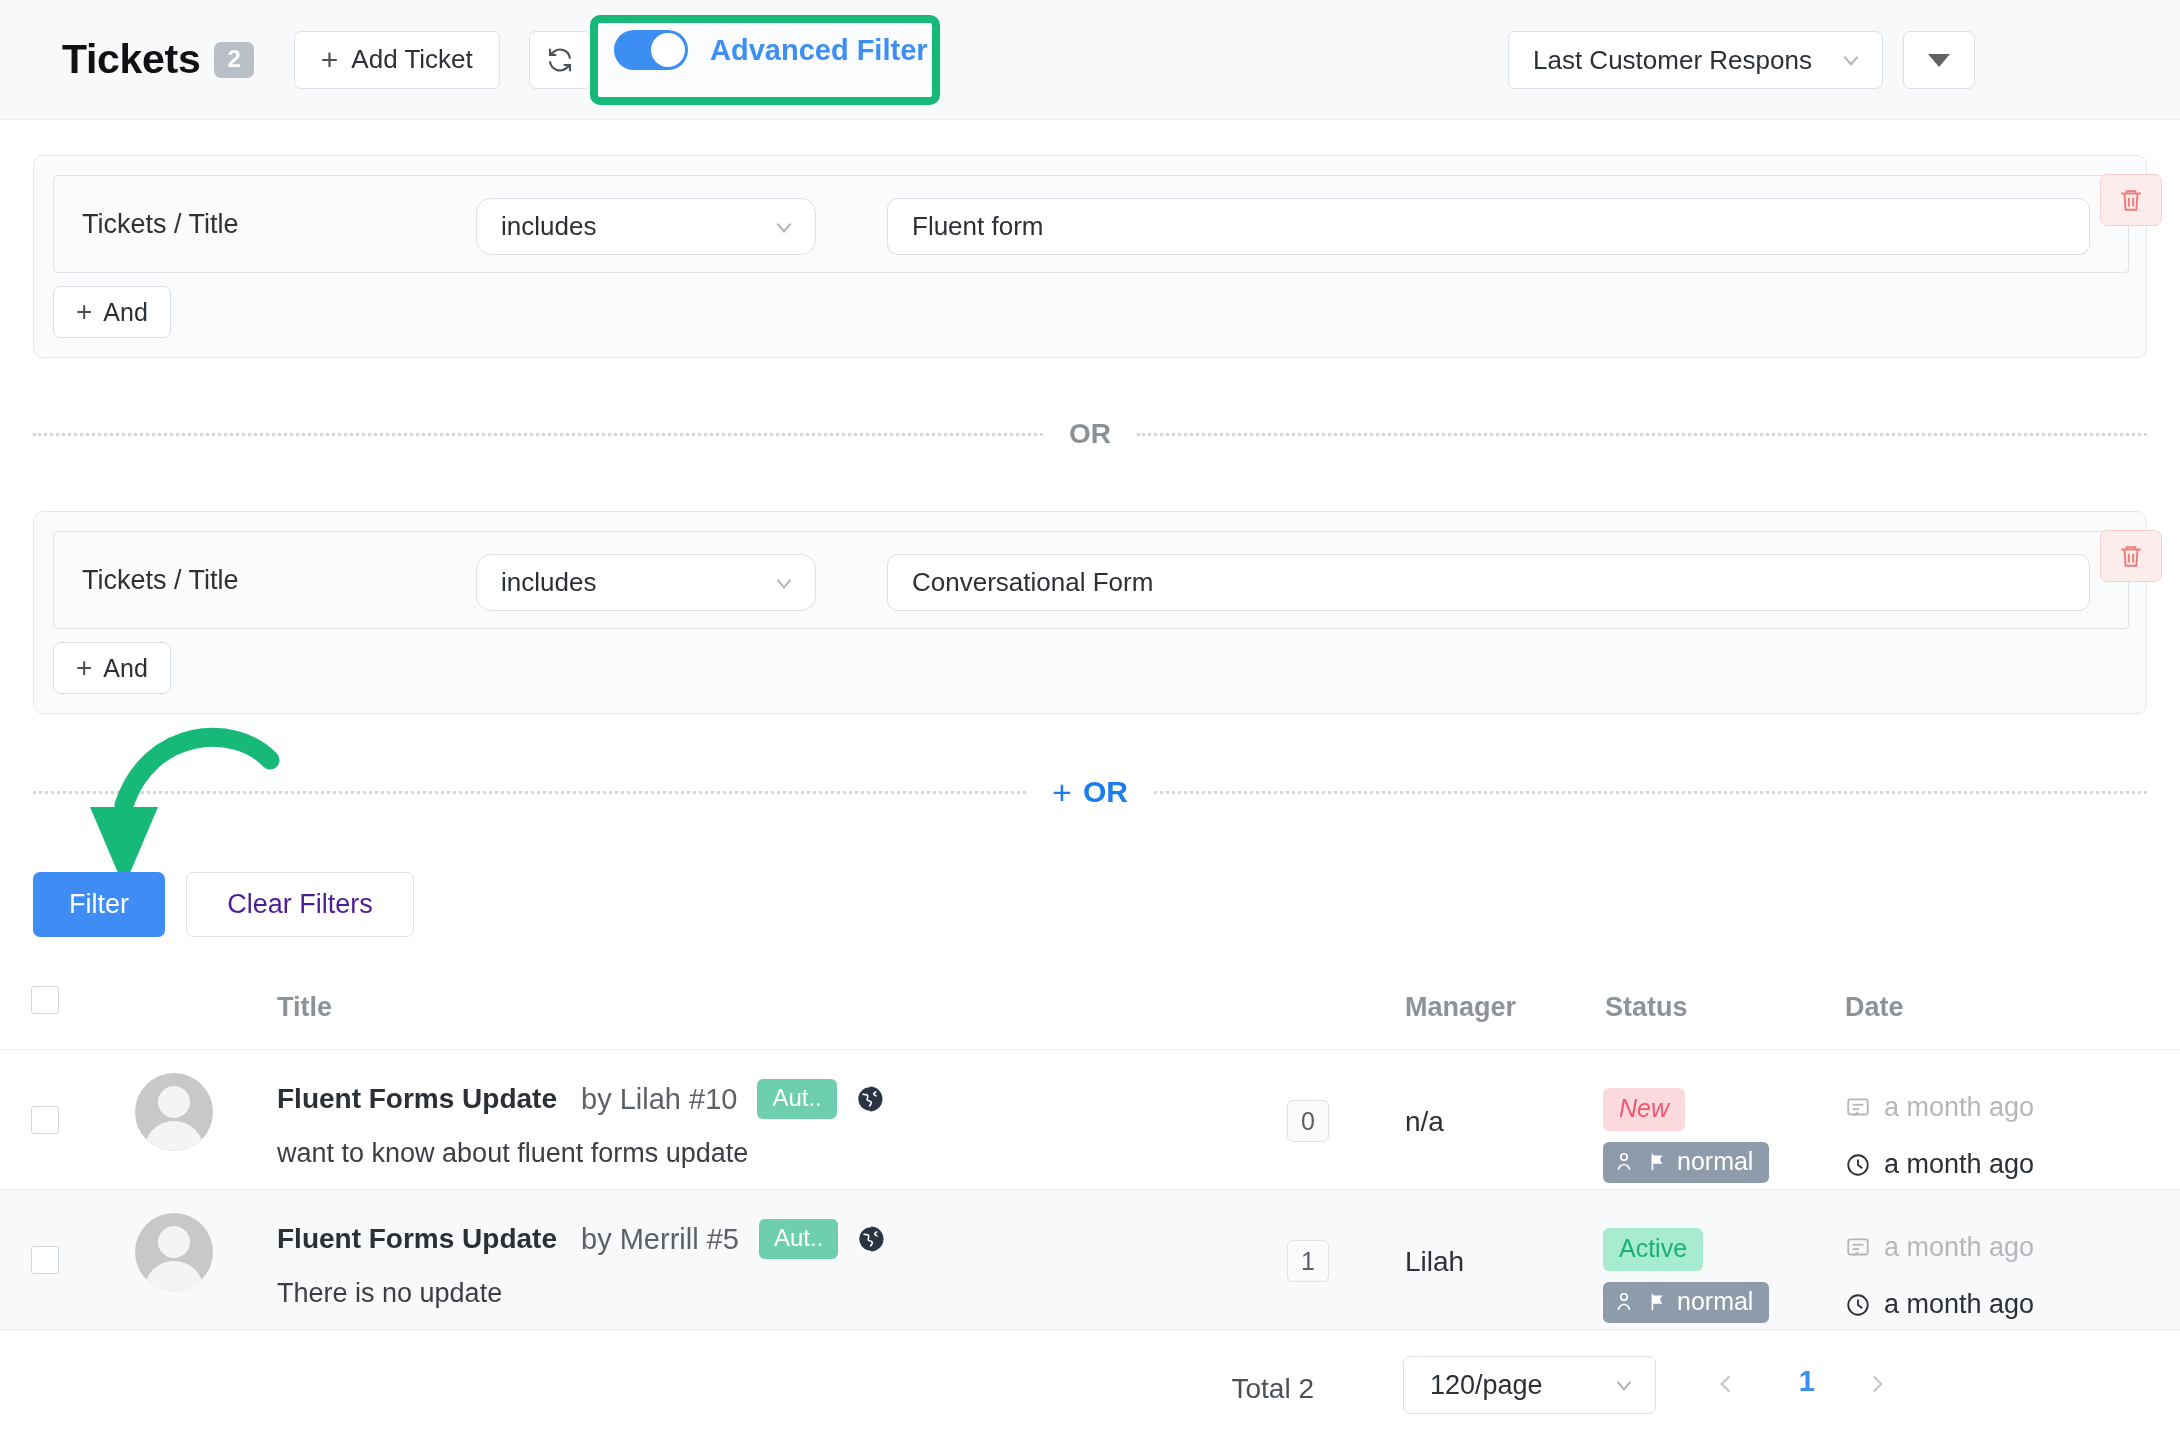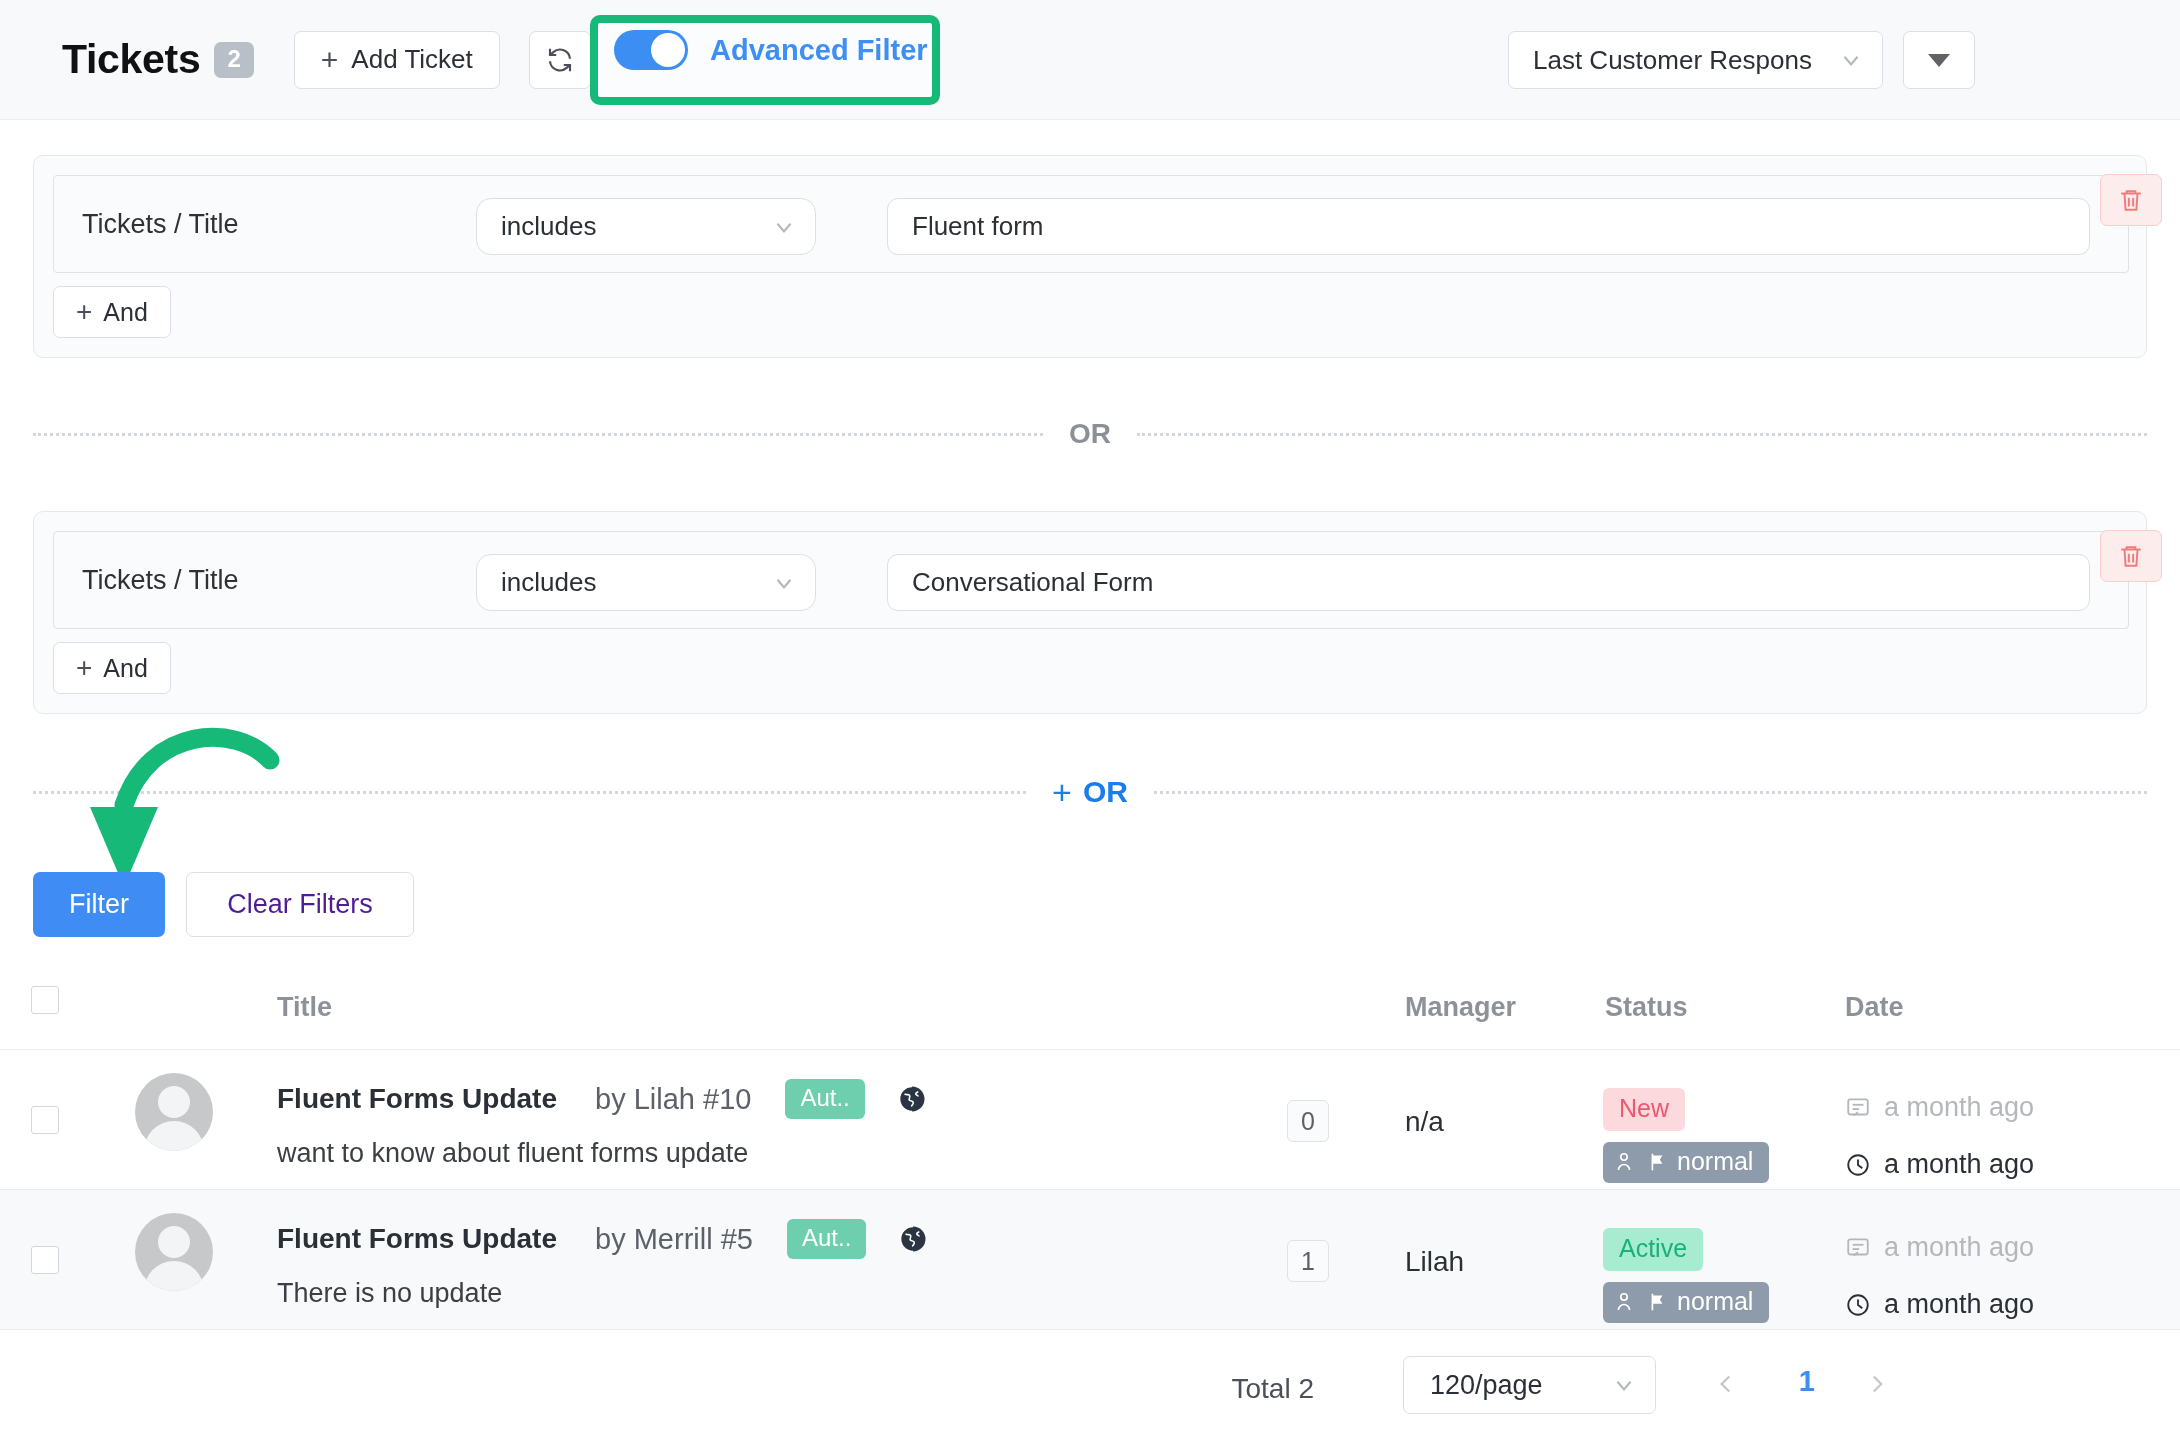--- a/index.html
+++ b/index.html
@@ -204,21 +204,21 @@
   .avatar .head{
     position:absolute; left:50%; top:13px; transform:translateX(-50%);
     width:32px; height:32px; border-radius:50%; background:#f3f4f5;
   }
   .avatar .body{
     position:absolute; left:50%; bottom:-20px; transform:translateX(-50%);
     width:60px; height:50px; border-radius:30px 30px 0 0; background:#f3f4f5;
   }
   .title-line{
     position:absolute; left:277px; top:29px;
-    display:flex; align-items:center; gap:14px;
+    display:flex; align-items:center; gap:0;
   }
   .t-main{ font-size:28px; font-weight:bold; color:#2b2f36; cursor:pointer; }
   .t-by{ font-size:29px; color:#5c6068; margin-left:24px; }
   .badge-auto{
     margin-left:20px;
     background:#6ecfae; color:#ffffff;
     border-radius:6px; font-size:24px;
     padding:7px 15px 9px; line-height:1;
   }
   .globe{ margin-left:18px; display:flex; align-items:center; }
@@ -232,21 +232,21 @@
     border:1px solid #dfe2e6; border-radius:6px; background:#fafbfc;
     display:flex; align-items:center; justify-content:center;
     font-size:25px; color:#5c6068;
   }
   .mgr{ position:absolute; left:1405px; top:56px; font-size:28px; color:#2b2f36; }
   .st-badge{
     position:absolute; left:1603px; top:38px;
     border-radius:6px; font-size:25px;
     padding:8px 16px 10px; line-height:1;
   }
-  .st-new{ background:#fcd9dd; color:#f0576e; }
+  .st-new{ background:#fcd9dd; color:#f0576e;font-style:italic; }
   .st-active{ background:#a7ecd0; color:#18b07b; }
   .pr-badge{
     position:absolute; left:1603px; top:92px;
     background:#8d9bab; color:#ffffff;
     border-radius:6px; font-size:25px;
     padding:7px 16px 9px 12px; line-height:1;
     display:flex; align-items:center; gap:8px;
   }
   .date1{
     position:absolute; left:1845px; top:42px;

